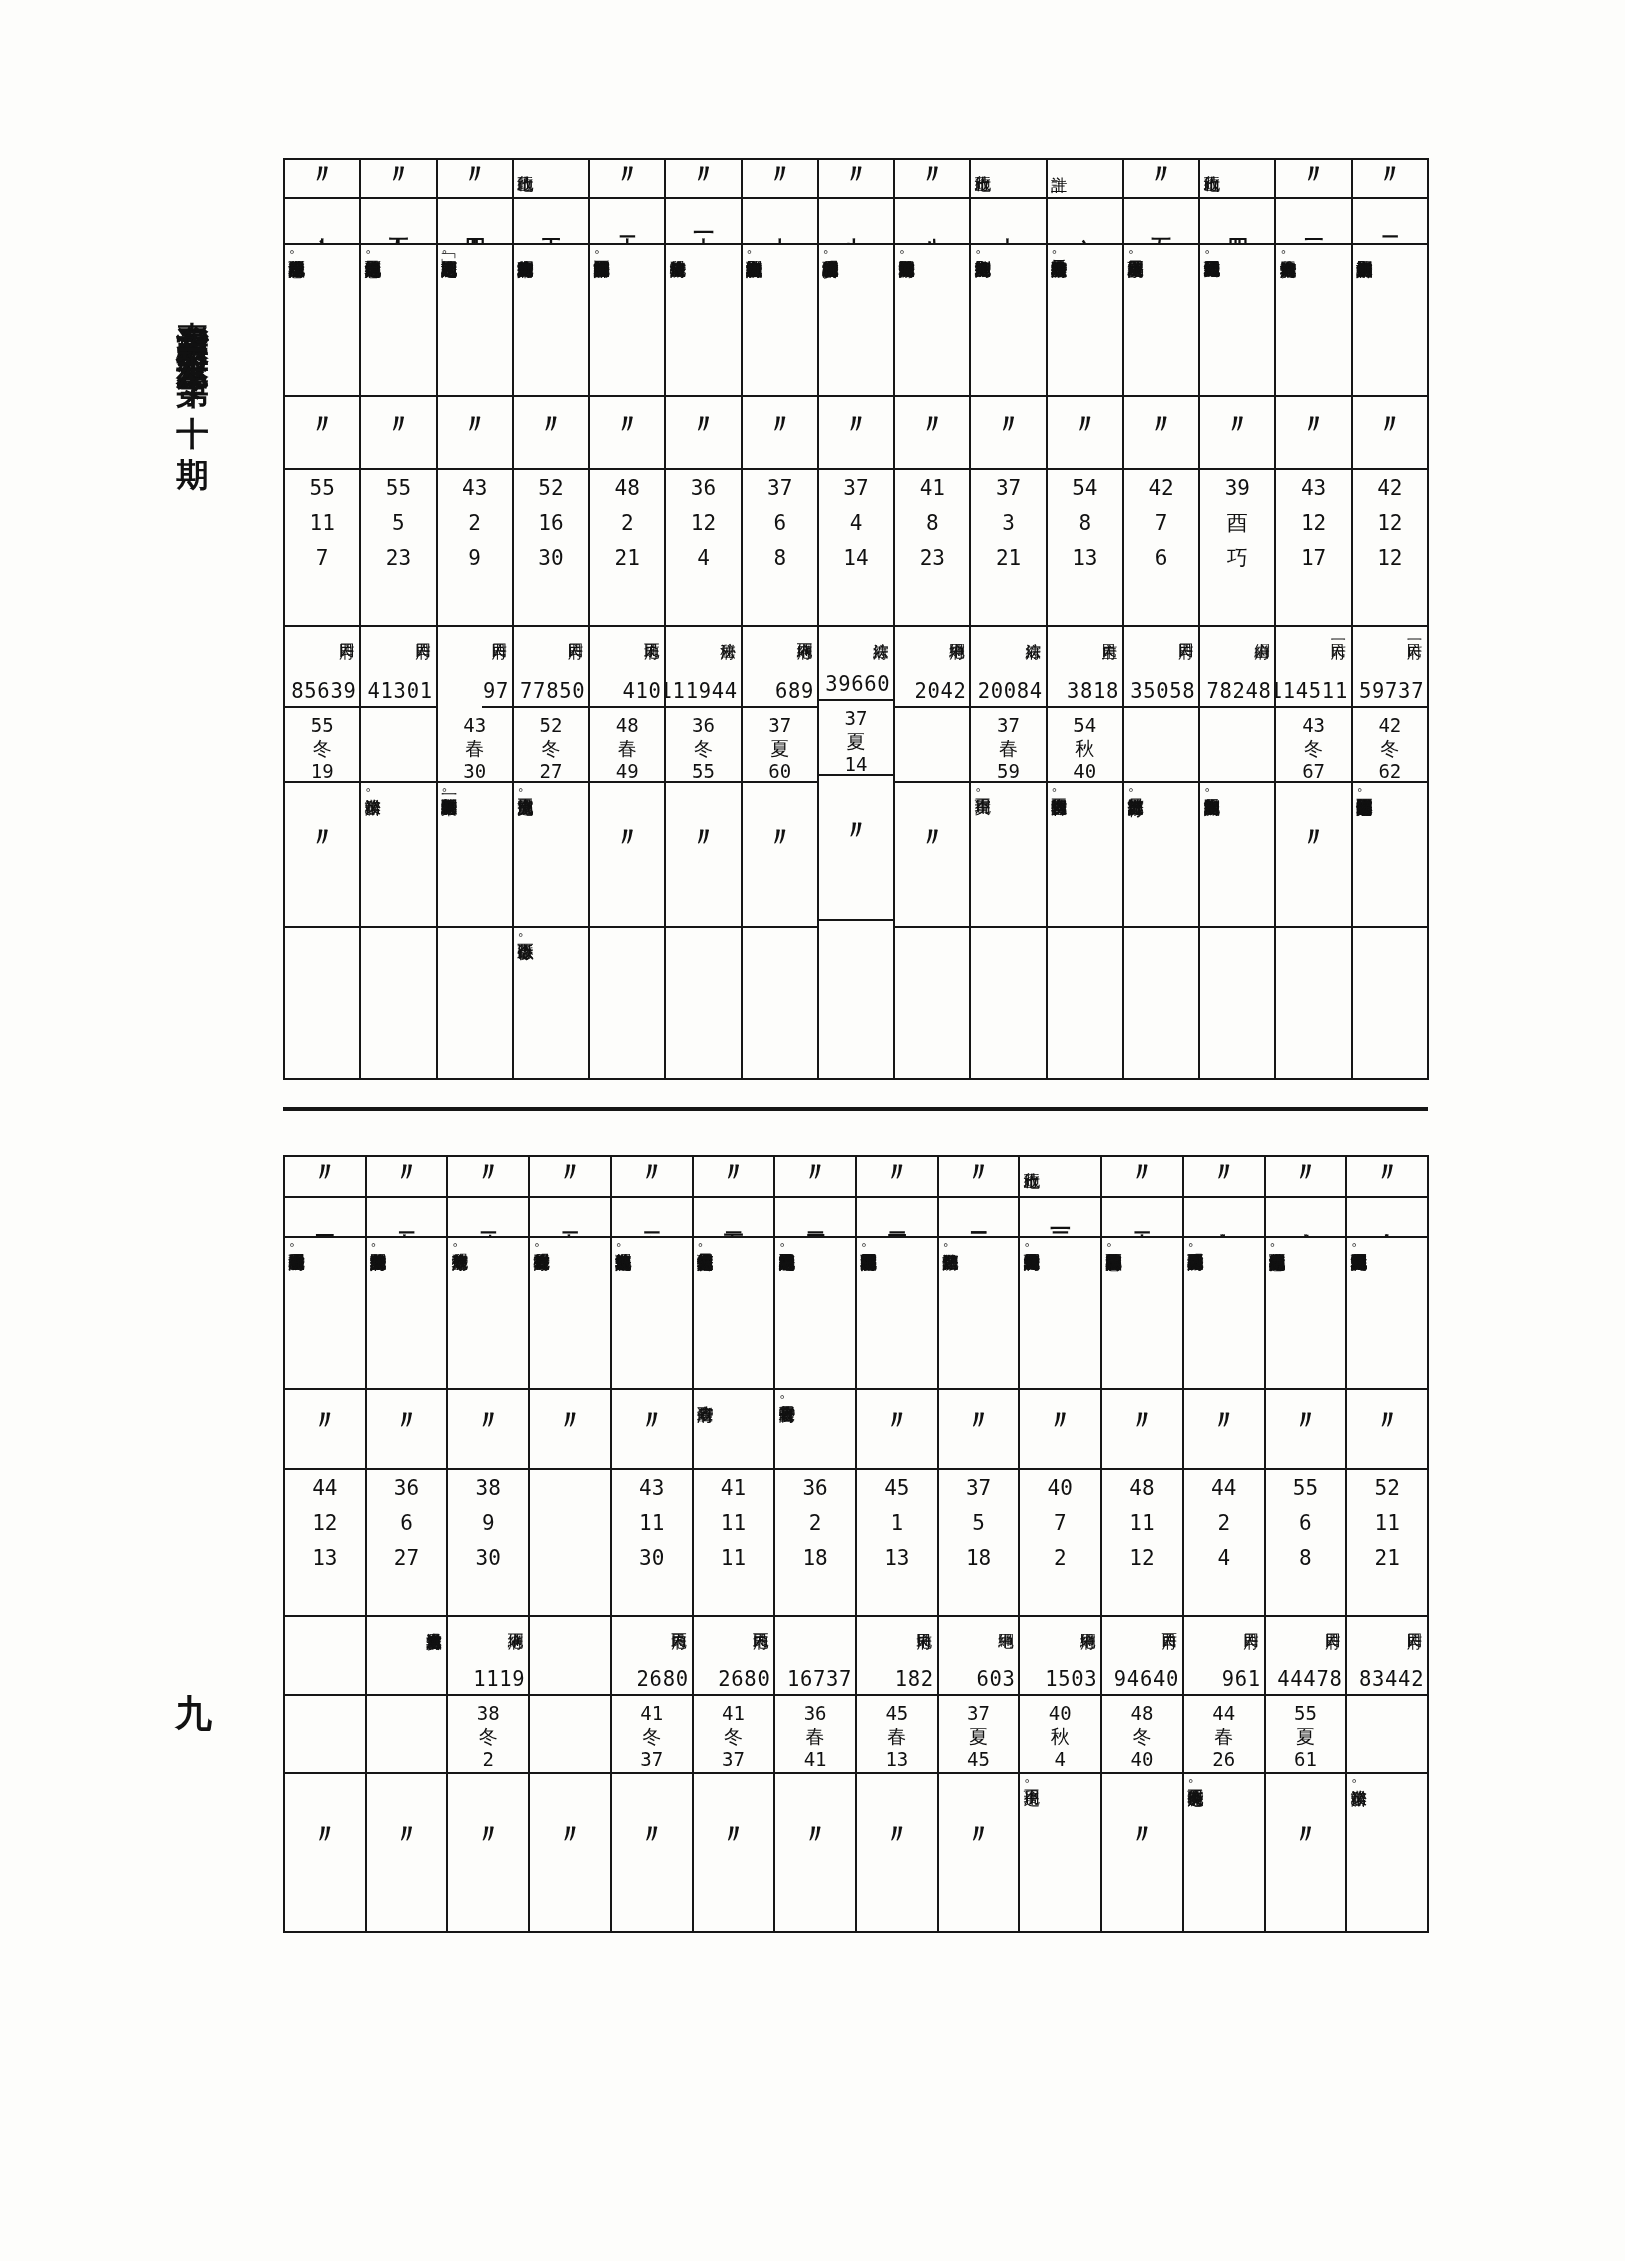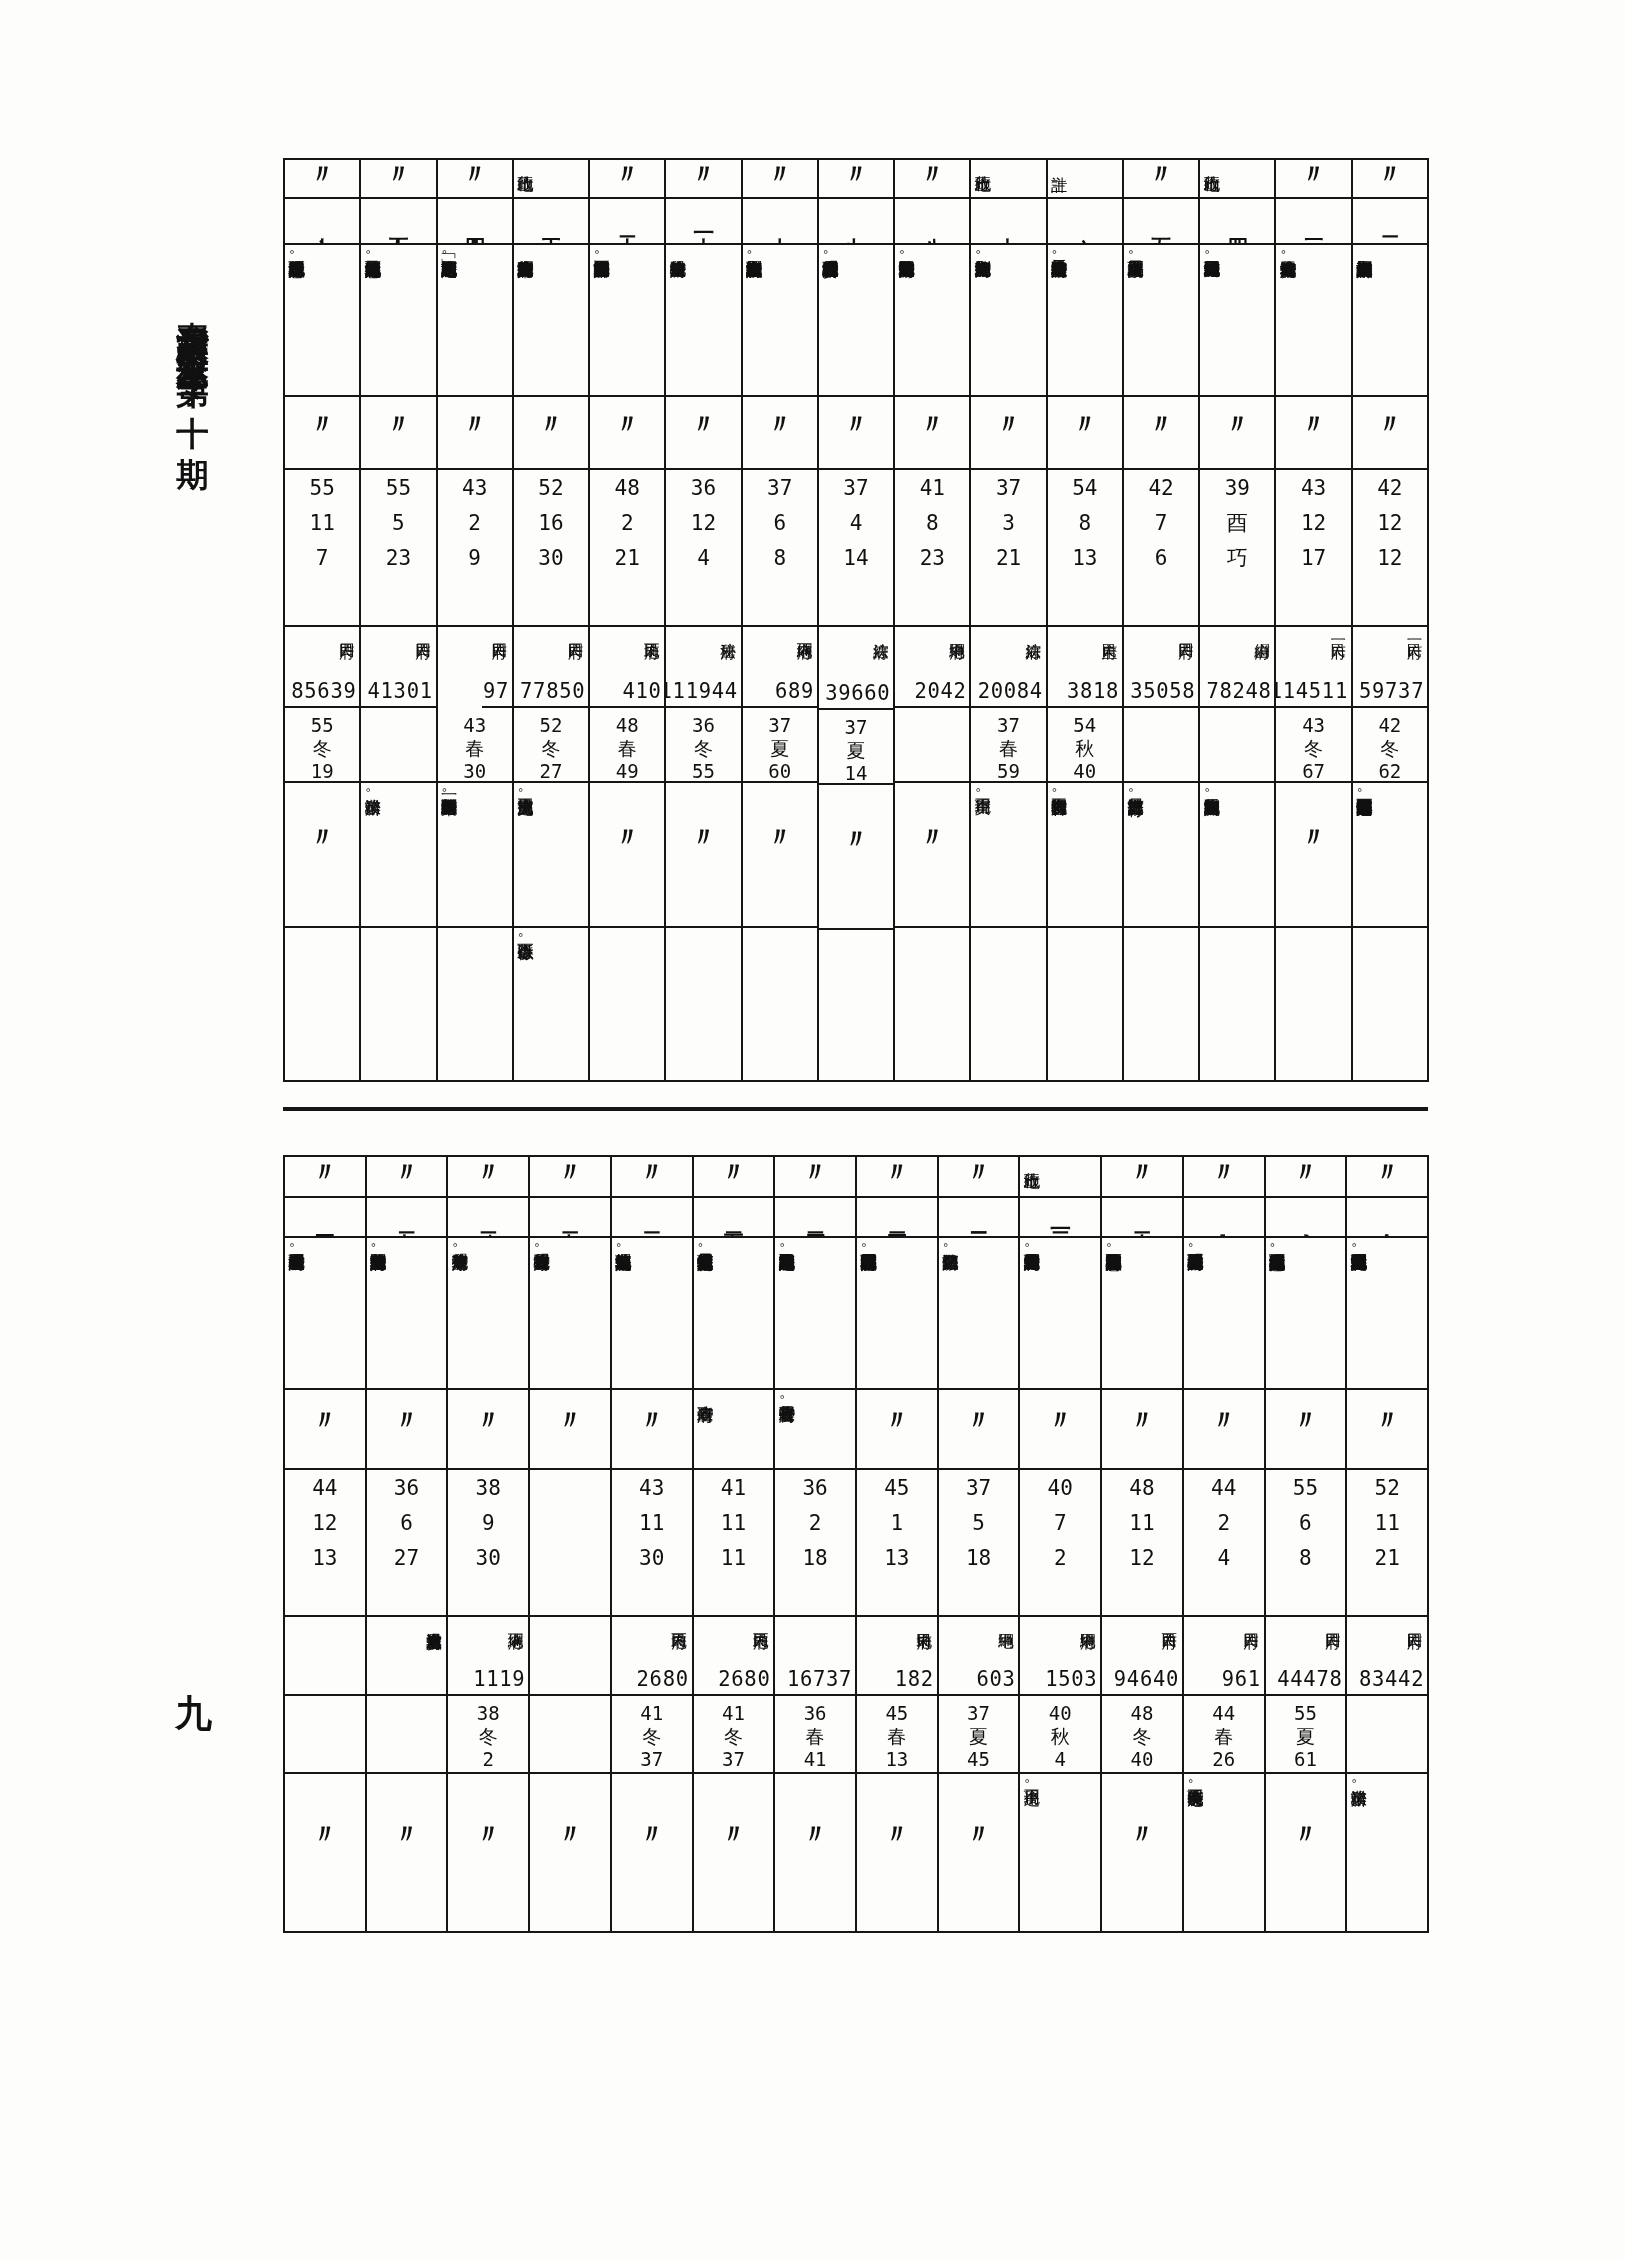--- a/index.html
+++ b/index.html
@@ -264,21 +264,21 @@
           <span class="cell-text">臺灣省各縣市清理土地權利審查委員會組織規程。</span>
         </div>
         <div class="cell agency-cell" style="height: 73px;">
           <span class="ditto">〃</span>
         </div>
         <div class="cell date-cell stack-cell" style="height: 157px;">
           <span class="num">37</span>
           <span class="num">4</span>
           <span class="num">14</span>
         </div>
-        <div class="cell doc-number-cell doc-cell" style="height: 83px;">
+        <div class="cell doc-number-cell doc-cell" style="height: 74px;">
           <span class="doc-prefix">府綜法</span>
           <span class="doc-num">39660</span>
         </div>
         <div class="cell period-cell stack-cell" style="height: 75px;">
           <span class="num">37</span>
           <span class="num cjk">夏</span>
           <span class="num">14</span>
         </div>
         <div class="cell note-cell" style="height: 145px;">
           <span class="ditto">〃</span>

